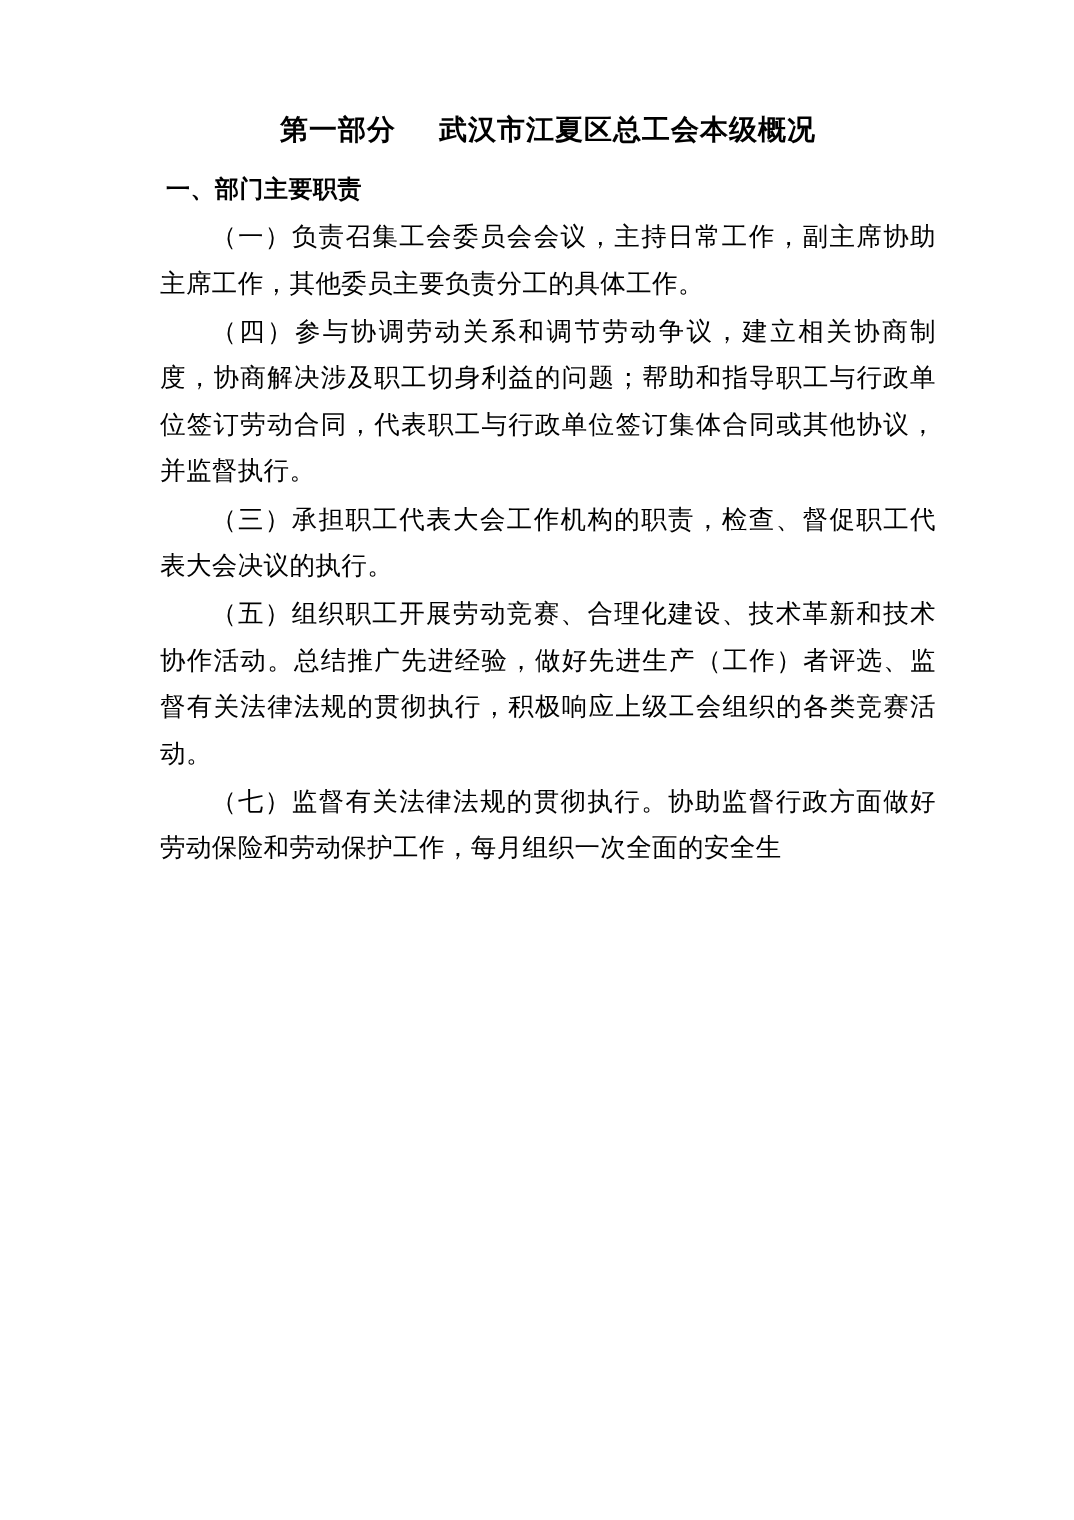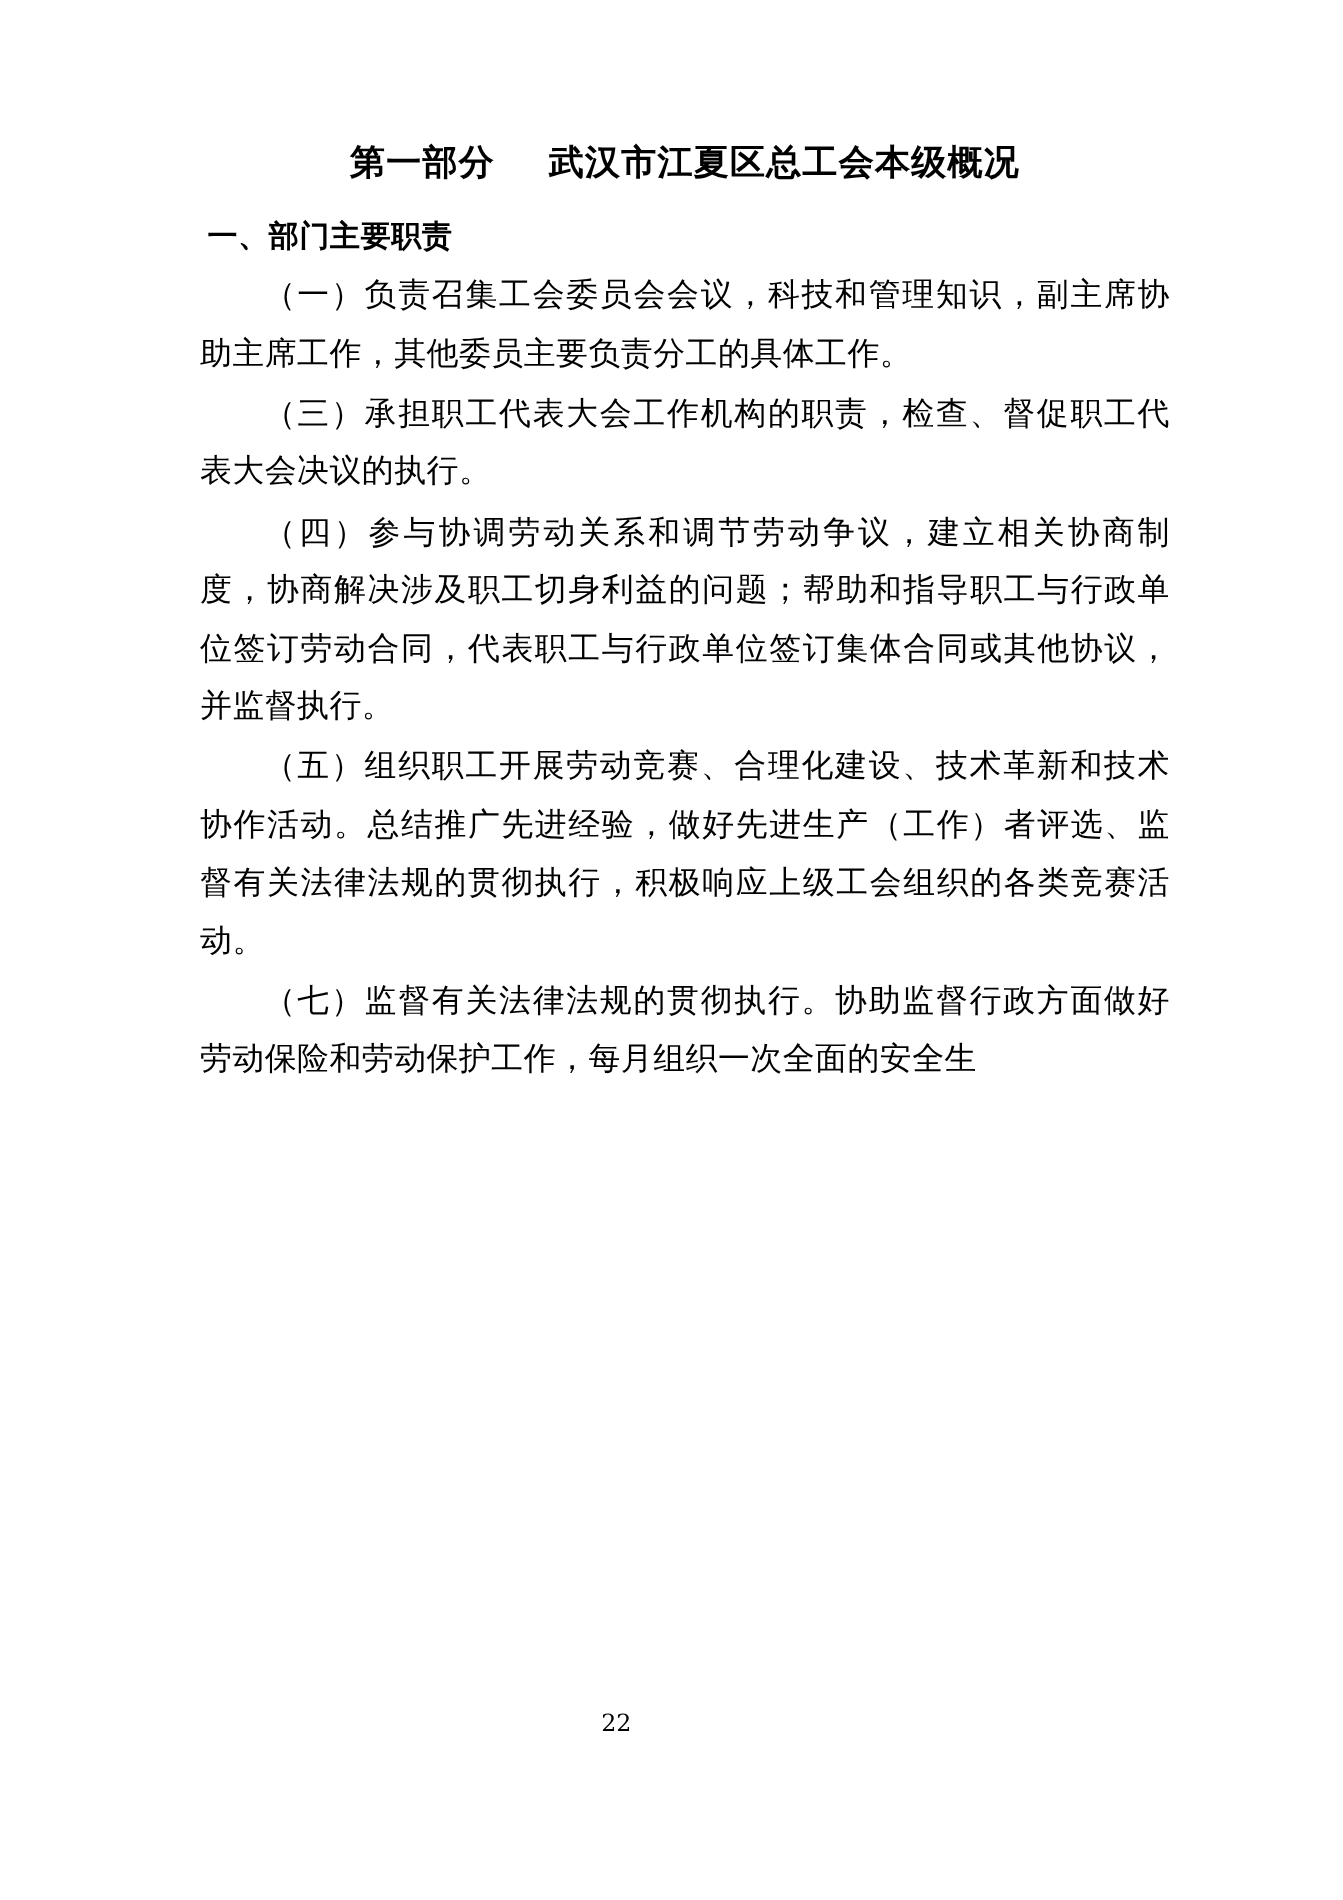--- a/index.html
+++ b/index.html
@@ -63,22 +63,21 @@
 </head>
 <body>
 
 <div class="page">
   <div class="content">
 
     <h1 class="doc-title">第一部分    武汉市江夏区总工会本级概况</h1>
 
     <h2 class="section-heading">一、部门主要职责</h2>
 
-    <p class="para">（一）负责召集工会委员会会议，科技和管理知识，副主席协助主席工作，其他委员主要负责分工的具体工作。</p>
+    <p class="para">（一）负责召集工会委员会会议，主持日常工作，副主席协助主席工作，其他委员主要负责分工的具体工作。</p>
+    <p class="para">（四）参与协调劳动关系和调节劳动争议，建立相关协商制度，协商解决涉及职工切身利益的问题；帮助和指导职工与行政单位签订劳动合同，代表职工与行政单位签订集体合同或其他协议，并监督执行。</p>
     <p class="para">（三）承担职工代表大会工作机构的职责，检查、督促职工代表大会决议的执行。</p>
-    <p class="para">（四）参与协调劳动关系和调节劳动争议，建立相关协商制度，协商解决涉及职工切身利益的问题；帮助和指导职工与行政单位签订劳动合同，代表职工与行政单位签订集体合同或其他协议，并监督执行。</p>
     <p class="para">（五）组织职工开展劳动竞赛、合理化建设、技术革新和技术协作活动。总结推广先进经验，做好先进生产（工作）者评选、监督有关法律法规的贯彻执行，积极响应上级工会组织的各类竞赛活动。</p>
     <p class="para">（七）监督有关法律法规的贯彻执行。协助监督行政方面做好劳动保险和劳动保护工作，每月组织一次全面的安全生</p>
 
   </div>
 
-  <div class="page-number">22</div>
 </div>
 
 </body></html>

